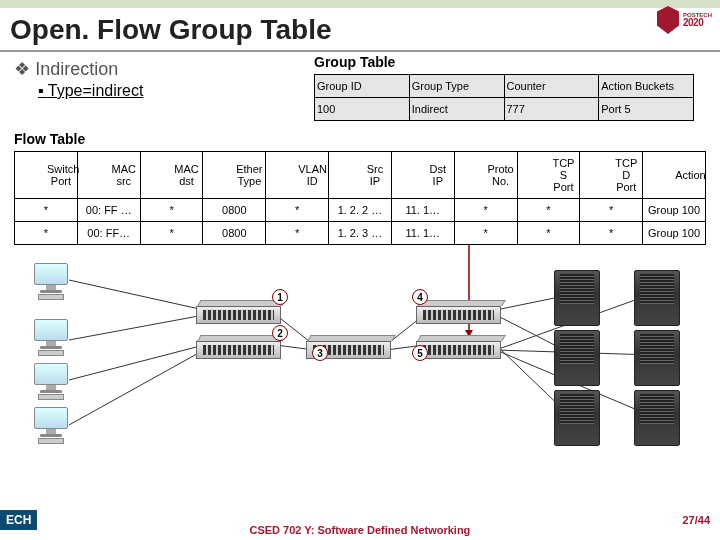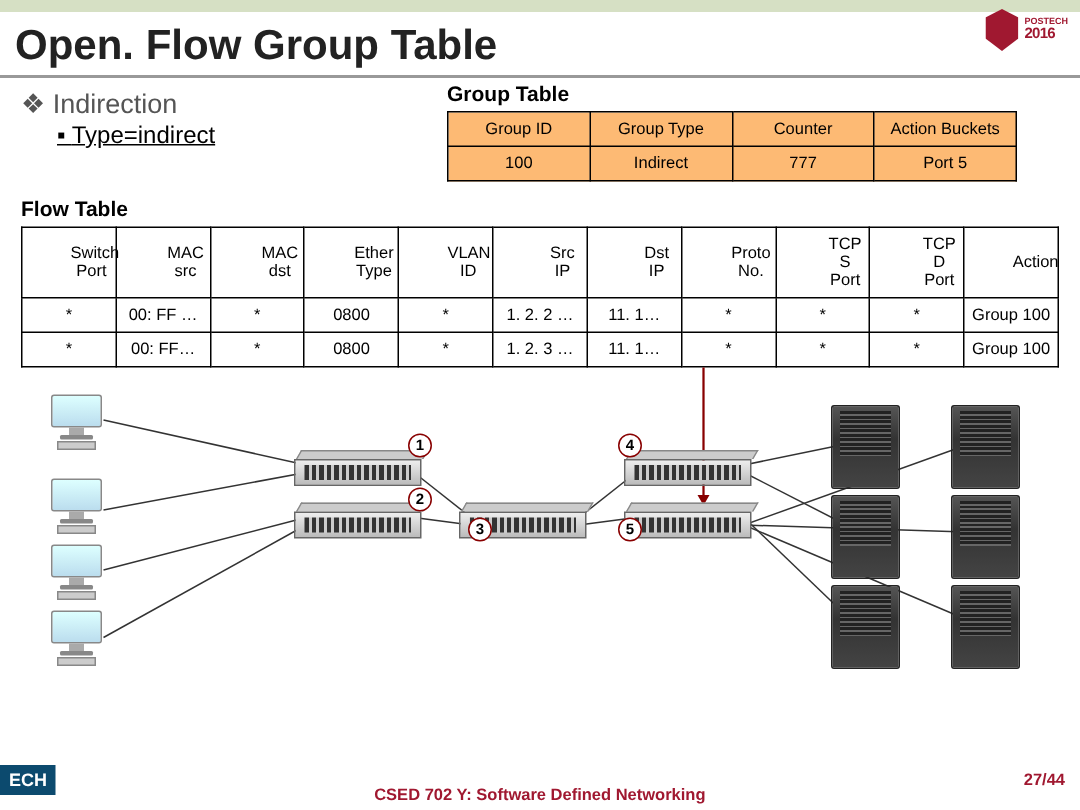--- a/index.html
+++ b/index.html
@@ -4,31 +4,31 @@
 <style>
   * { box-sizing: border-box; margin: 0; padding: 0; }
   body { width: 720px; height: 540px; font-family: Arial, sans-serif; background: #fff; overflow: hidden; position: relative; }
   .topbar { height: 8px; background: #d6e0c4; }
   .title { font-size: 28px; font-weight: bold; padding: 6px 10px 4px; color: #222; border-bottom: 2px solid #999; }
   .logo-area { position: absolute; top: 6px; right: 8px; display: flex; align-items: center; gap: 4px; }
   .logo-red { width: 22px; height: 28px; background: #a01830; clip-path: polygon(50% 0, 100% 20%, 100% 70%, 50% 100%, 0 70%, 0 20%); }
   .logo-2020 { display: flex; flex-direction: column; font-size: 6px; font-weight: bold; color: #a01830; line-height: 1; }
   .logo-2020 span:last-child { font-size: 10px; letter-spacing: -0.5px; }
   .content { padding: 6px 14px 0; }
-  .row-top { display: flex; gap: 4px; }
+  .row-top { display: flex; gap: 20px; }
   .left { width: 280px; }
   .bullet-dia { font-size: 18px; color: #555; }
   .bullet-dia::before { content: "❖ "; }
   .bullet-sq { font-size: 16px; margin-left: 24px; margin-top: 2px; text-decoration: underline; }
   .bullet-sq::before { content: "▪ "; }
   .gt-wrap { flex: 1; margin-top: -4px; }
   .gt-label { font-size: 14px; font-weight: bold; margin-bottom: 4px; }
   table { border-collapse: collapse; font-size: 11px; table-layout: fixed; }
   .tbl-group { width: 380px; }
-  .tbl-group th, .tbl-group td { border: 1.5px solid #000; padding: 5px 2px; text-align: center; background: #fdba74; }
+  .tbl-group th, .tbl-group td { border: 1.5px solid #000; padding: 5px 2px; text-align: left; background: #e5e5e5; }
   .tbl-group th { font-weight: normal; }
   .ft-label { font-size: 14px; font-weight: bold; margin: 10px 0 4px; }
   .tbl-flow { width: 692px; }
   .tbl-flow th, .tbl-flow td { border: 1.5px solid #000; padding: 5px 2px; text-align: center; background: #fff; }
   .tbl-flow th { font-weight: normal; padding-left: 32px; }
   .diagram { position: relative; height: 230px; }
   .host { position: absolute; width: 42px; height: 42px; }
   .screen { width: 34px; height: 22px; border: 1.5px solid #888; background: linear-gradient(#dff, #bde); margin: 0 auto; border-radius: 2px; }
   .base { width: 10px; height: 5px; background: #aaa; margin: 0 auto; }
   .stand { width: 22px; height: 3px; background: #888; margin: 0 auto; border-radius: 1px; }
@@ -49,21 +49,21 @@
 </style>
 </head>
 <body>
 
 <div class="topbar"></div>
 <div class="title">Open. Flow Group Table</div>
 <div class="logo-area">
   <div class="logo-red"></div>
   <div class="logo-2020">
     <span>POSTECH</span>
-    <span>2016</span>
+    <span>2020</span>
   </div>
 </div>
 
 <div class="content">
   <div class="row-top">
     <div class="left">
       <div class="bullet-dia">Indirection</div>
       <div class="bullet-sq">Type=indirect</div>
     </div>
     <div class="gt-wrap">

